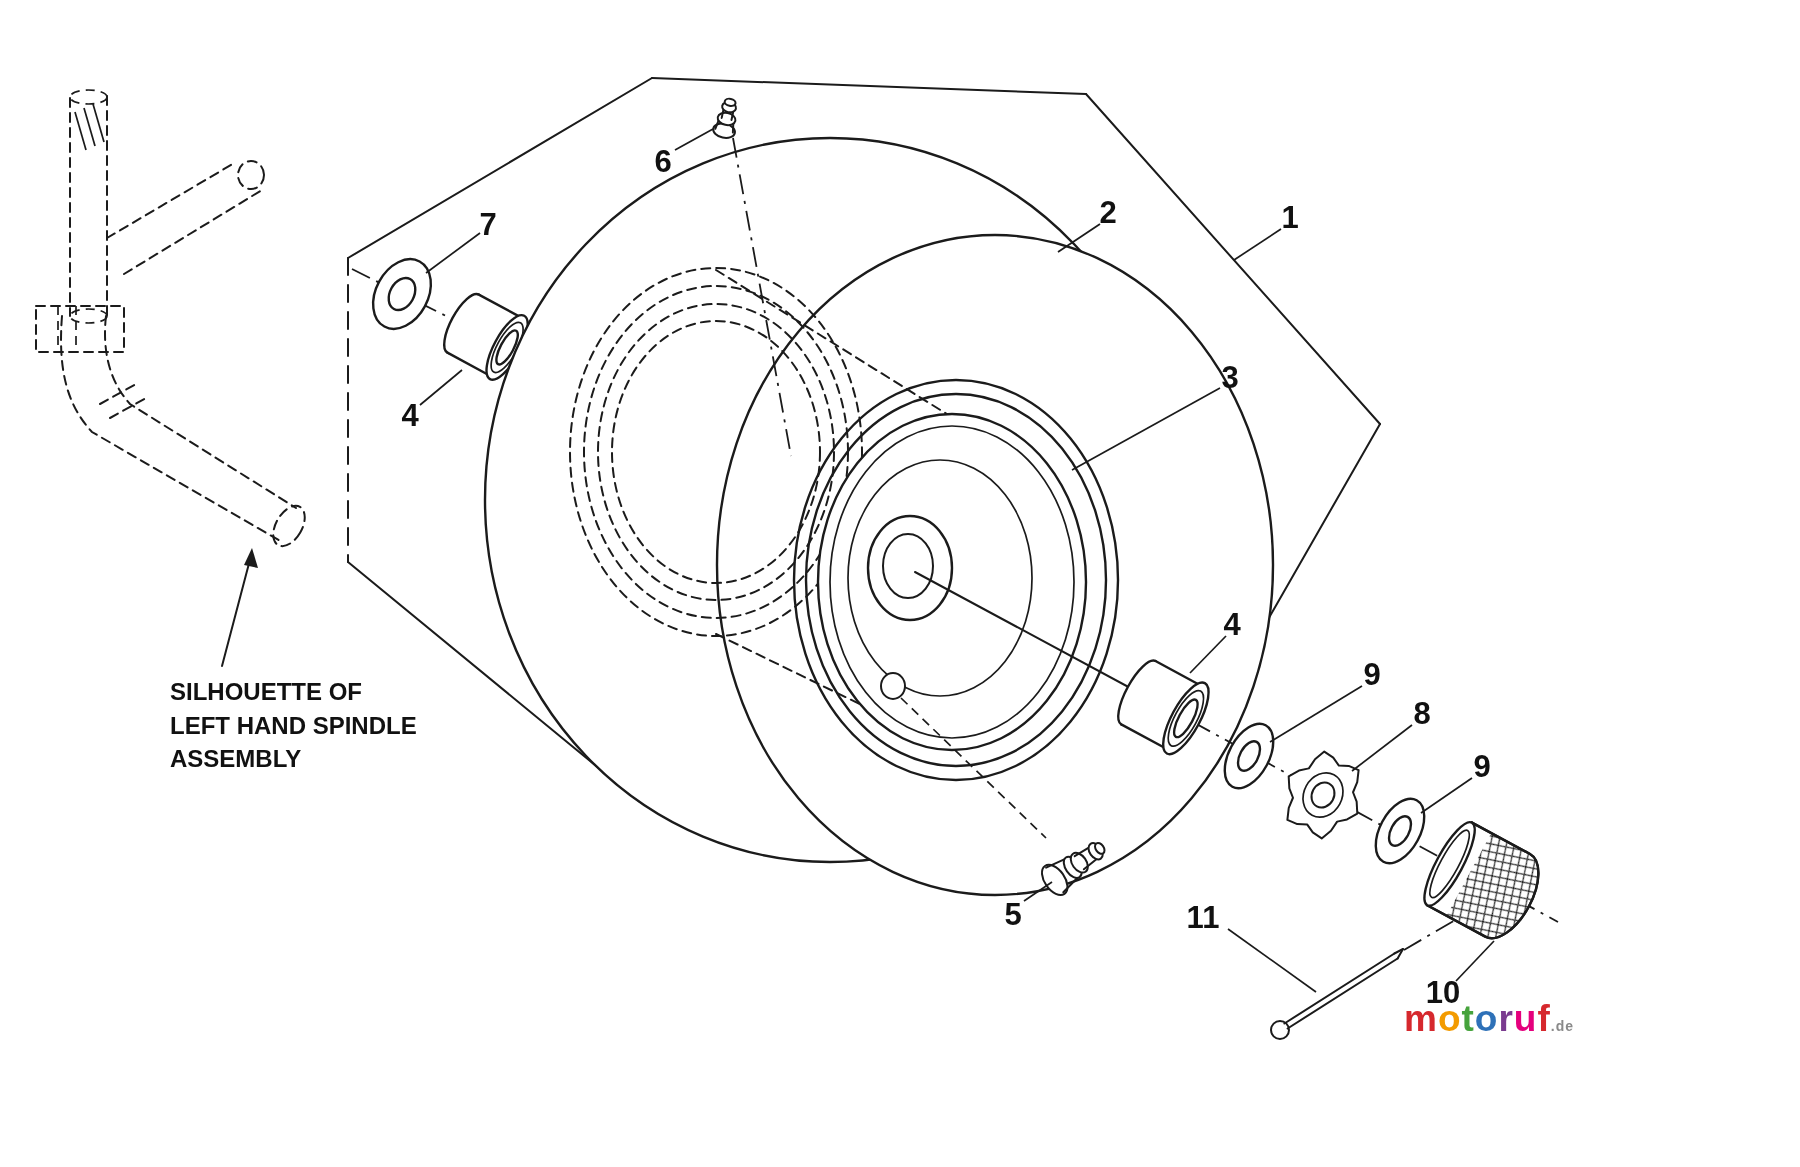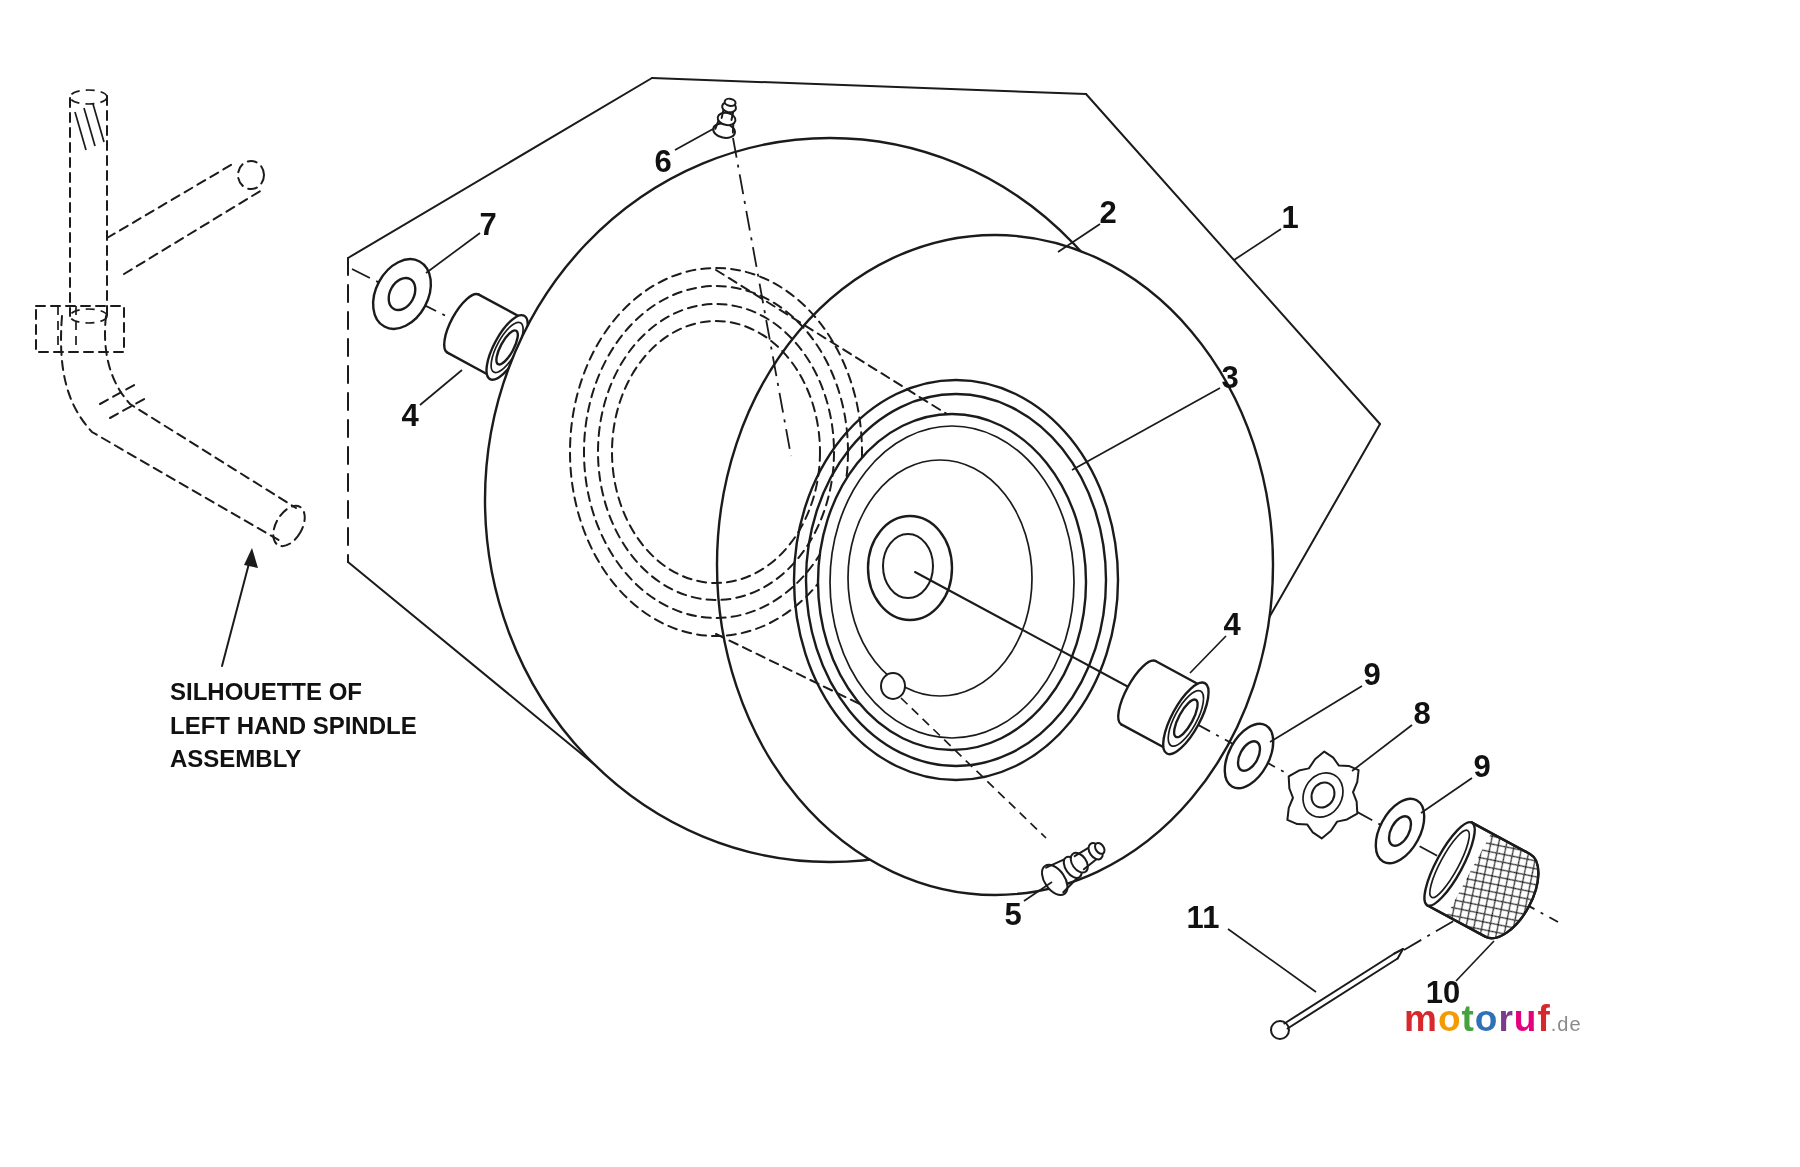--- a/index.html
+++ b/index.html
@@ -17,21 +17,21 @@
   .dashed   { stroke-dasharray:9 6; }
   .dashdot  { stroke-dasharray:20 7 3 7; stroke-width:1.8; }
   .longdash { stroke-dasharray:17 10; }
   text.callout { font-weight:bold; font-size:31px; fill:#111111; }
   text.note    { font-weight:bold; font-size:24px; fill:#111111; }
   .watermark {
     position:absolute; left:1404px; top:1000px;
     font-size:37px; font-weight:bold; letter-spacing:1px; line-height:1;
     user-select:none;
   }
-  .watermark .suffix { font-size:20px; font-weight:normal; }
+  .watermark .suffix { font-size:14px; font-weight:bold; }
 </style>
 </head>
 <body>
 
 <div class="stage">
 <svg viewBox="0 0 1800 1167" width="1800" height="1167">
   <defs>
     <pattern id="knurl" width="11" height="11" patternUnits="userSpaceOnUse" patternTransform="rotate(28)">
       <path d="M0,0 L11,11 M11,0 L0,11" stroke="#1b1b1b" stroke-width="1.2" fill="none"></path>
     </pattern>

